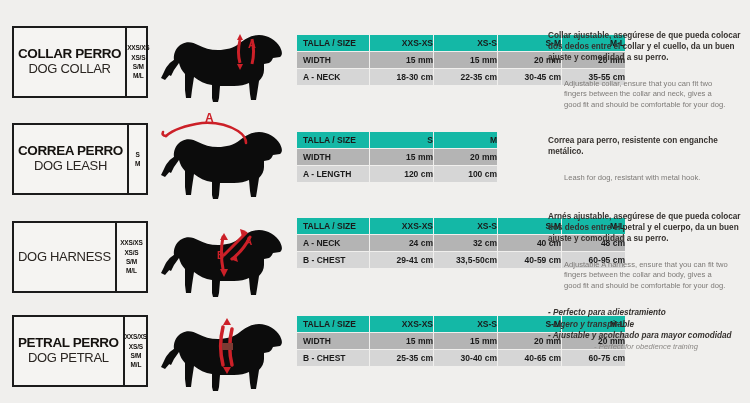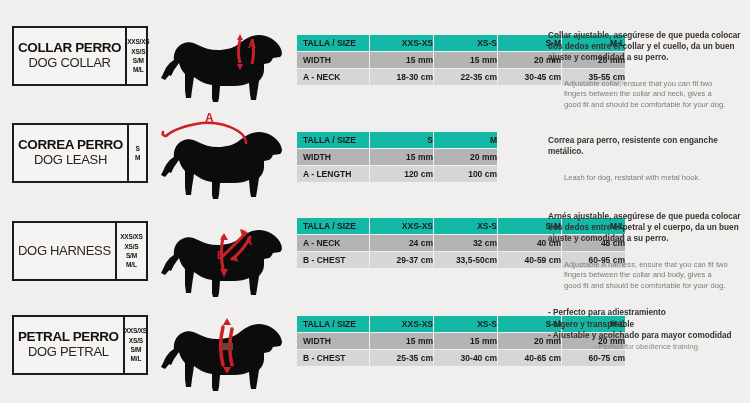--- a/index.html
+++ b/index.html
@@ -31,21 +31,21 @@
   .row-1 { top: 105px; }
   .row-2 { top: 203px; }
   .row-3 { top: 297px; }
 
   
   .namebox {
     position: absolute;
     left: 12px;
     top: 18px;
     width: 136px;
-    height: 60px;
+    height: 72px;
     border: 2px solid #1b1b1b;
     background: #f5f4f2;
     display: flex;
     align-items: stretch;
     box-sizing: border-box;
   }
   .namebox-text {
     flex: 1 1 auto;
     display: flex;
     flex-direction: column;
@@ -146,20 +146,21 @@
     font-size: 7.6px;
     font-weight: normal;
     color: #7d7a77;
     line-height: 1.35;
     margin: 16px;
   }
   .desc ul {
     margin: 0;
     padding: 0;
     list-style: none;
+    font-style: italic;
   }
   .desc li.es-item {
     font-size: 8.2px;
     font-weight: bold;
     color: #35312e;
     line-height: 1.42;
   }
   .desc li.en-item {
     font-size: 7.6px;
     font-weight: normal;
@@ -350,21 +351,21 @@
         </tr>
         <tr class="r-odd">
           <td class="lbl">A - NECK</td>
           <td>24 cm</td>
           <td>32 cm</td>
           <td>40 cm</td>
           <td>48 cm</td>
         </tr>
         <tr class="r-even">
           <td class="lbl">B - CHEST</td>
-          <td>29-37 cm</td>
+          <td>29-41 cm</td>
           <td>33,5-50cm</td>
           <td>40-59 cm</td>
           <td>60-95 cm</td>
         </tr>
       </tbody>
     </table>
 
     <div class="desc" style="top:8px;">
       <p class="es">Arnés ajustable, asegúrese de que pueda colocar dos dedos entre el petral y el cuerpo, da un buen ajuste y comodidad a su perro.</p>
       <p class="en">Adjustable A harness, ensure that you can fit two fingers between the collar and body, gives a good fit and should be comfortable for your dog.</p>

